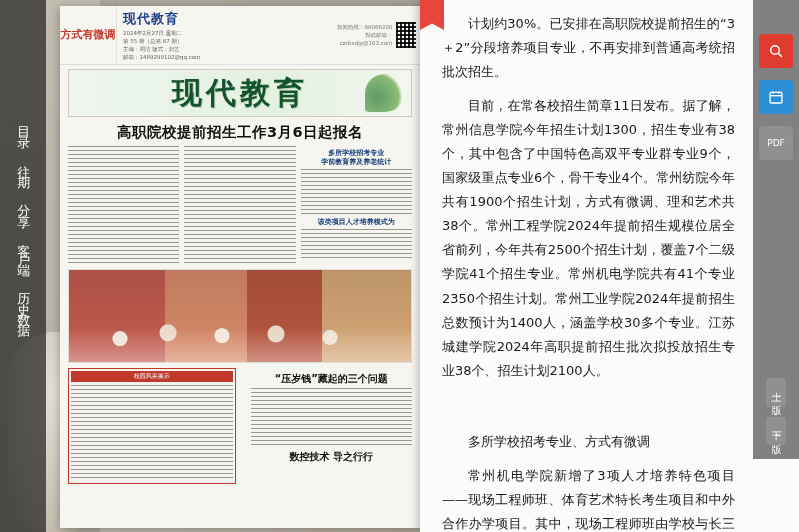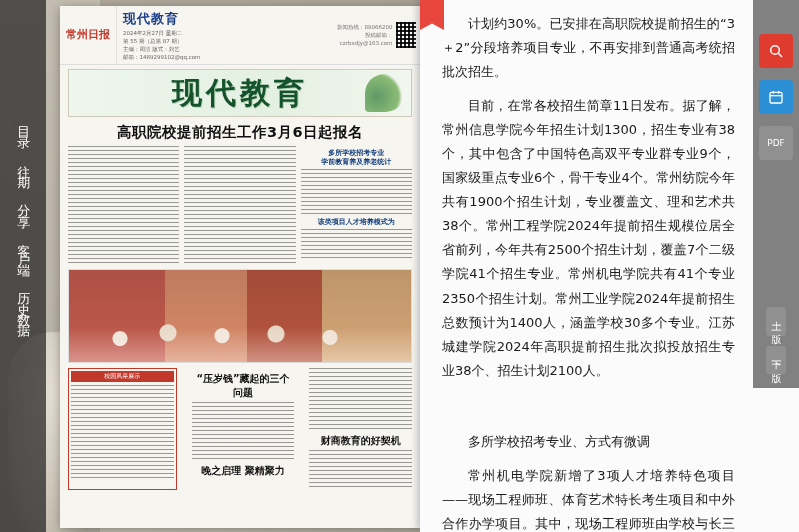--- a/index.html
+++ b/index.html
@@ -170,21 +170,21 @@
   .reader-inner p{margin:0 0 10px 0;text-indent:2em;}
   .reader-inner p.sub{font-weight:normal;text-indent:2em;margin-top:47px;}
   .bookmark{
     position:absolute;left:0;top:0;width:24px;height:30px;
     background:#e8453c;
     clip-path:polygon(0 0,100% 0,100% 100%,50% 78%,0 100%);
   }
 
   
   .rail{
-    position:absolute;right:0;top:0;width:46px;height:388px;
+    position:absolute;right:0;top:0;width:46px;height:459px;
     background:rgba(30,30,30,.55);
     display:flex;flex-direction:column;align-items:center;
     padding-top:34px;box-sizing:border-box;
   }
   .rail-btn{
     width:34px;height:34px;margin-bottom:12px;border-radius:4px;
     display:flex;align-items:center;justify-content:center;
     color:#fff;font-size:15px;cursor:pointer;
   }
   .rail-btn.red{background:#e03b2f;}
@@ -217,21 +217,21 @@
   <div class="ls-item">往 期</div>
   <div class="ls-item">分 享</div>
   <div class="ls-item">客 户 端</div>
   <div class="ls-item">历 史 数 据</div>
 </div>
 
 <div class="paper">
 
   <div class="masthead">
     <div class="mast-left">
-      <div class="mast-logo">常州日报</div>
+      <div class="mast-logo">方式有微调</div>
     </div>
     <div class="mast-mid">
       <div class="mast-title">现代教育</div>
       <div class="mast-sub" style="white-space:pre-line">2024年2月27日 星期二
 第 55 期（总第 87 期）
 主编：周洁 版式：刘艺
 邮箱：1489299102@qq.com</div>
     </div>
     <div class="mast-right">
       <span style="white-space:pre-line">新闻热线：88066200
@@ -269,35 +269,30 @@
 
 
   <div class="lower">
     <div class="col box-red">
       <div class="box-red-title">校园风采展示</div>
       <div class="fake-text" style="height:96px;margin-top:3px"></div>
     </div>
     <div class="col">
       <div class="blk-title">“压岁钱”藏起的三个问题</div>
       <div class="fake-text" style="height:58px"></div>
-      <div class="blk-title">晚之启理 聚精聚力</div>
-    </div>
-    <div class="col">
-      <div class="fake-text" style="height:62px"></div>
-      <div class="blk-title">财商教育的好契机</div>
-      <div class="fake-text" style="height:40px"></div>
+      <div class="blk-title">数控技术 导之行行</div>
     </div>
   </div>
 </div>
 
 <div class="reader">
   <div class="bookmark"></div>
   <div class="reader-inner">
     <p>计划约30%。已安排在高职院校提前招生的“3＋2”分段培养项目专业，不再安排到普通高考统招批次招生。</p>
-    <p>目前，在常各校招生简章11日发布。据了解，常州信息学院今年招生计划1300，招生专业有38个，其中包含了中国特色高双平专业群专业9个，国家级重点专业6个，骨干专业4个。常州纺院今年共有1900个招生计划，专业覆盖文、理和艺术共38个。常州工程学院2024年提前招生规模位居全省前列，今年共有2500个招生计划，覆盖7个二级学院41个招生专业。常州机电学院共有41个专业2350个招生计划。常州工业学院2024年提前招生总数预计为1400人，涵盖学校30多个专业。江苏城建学院2024年高职提前招生批次拟投放招生专业38个、招生计划2100人。</p>
+    <p>目前，在常各校招生简章11日发布。据了解，常州信息学院今年招生计划1300，招生专业有38个，其中包含了中国特色高双平专业群专业9个，国家级重点专业6个，骨干专业4个。常州纺院今年共有1900个招生计划，方式有微调、理和艺术共38个。常州工程学院2024年提前招生规模位居全省前列，今年共有2500个招生计划，覆盖7个二级学院41个招生专业。常州机电学院共有41个专业2350个招生计划。常州工业学院2024年提前招生总数预计为1400人，涵盖学校30多个专业。江苏城建学院2024年高职提前招生批次拟投放招生专业38个、招生计划2100人。</p>
     <p class="sub">多所学校招考专业、方式有微调</p>
     <p>常州机电学院新增了3项人才培养特色项目——现场工程师班、体育艺术特长考生项目和中外合作办学项目。其中，现场工程师班由学校与长三角优质骨干企业联合招生、联合培养，学制三年，四个班共125个招生计划，专业分别为电气自动化技术、数控技术、模具设计与制作、机械制造及自动化，该类考生增设面试环节。中外合作办学项目则是学校与俄罗斯陶里亚蒂国立大学开展的中外合作办学项目，专业为计算机与网络技术，共30个计划，该类项目人才培养模式为“3＋2＋2”专本硕“直通车”。</p>
   </div>
 </div>
 
 <div class="rail">
   <div class="rail-btn red">
     <svg width="16" height="16" viewBox="0 0 24 24" fill="none" stroke="#fff" stroke-width="2.2">
       <circle cx="10.5" cy="10.5" r="6.5"></circle>
         <line x1="15.5" y1="15.5" x2="21" y2="21"></line>

